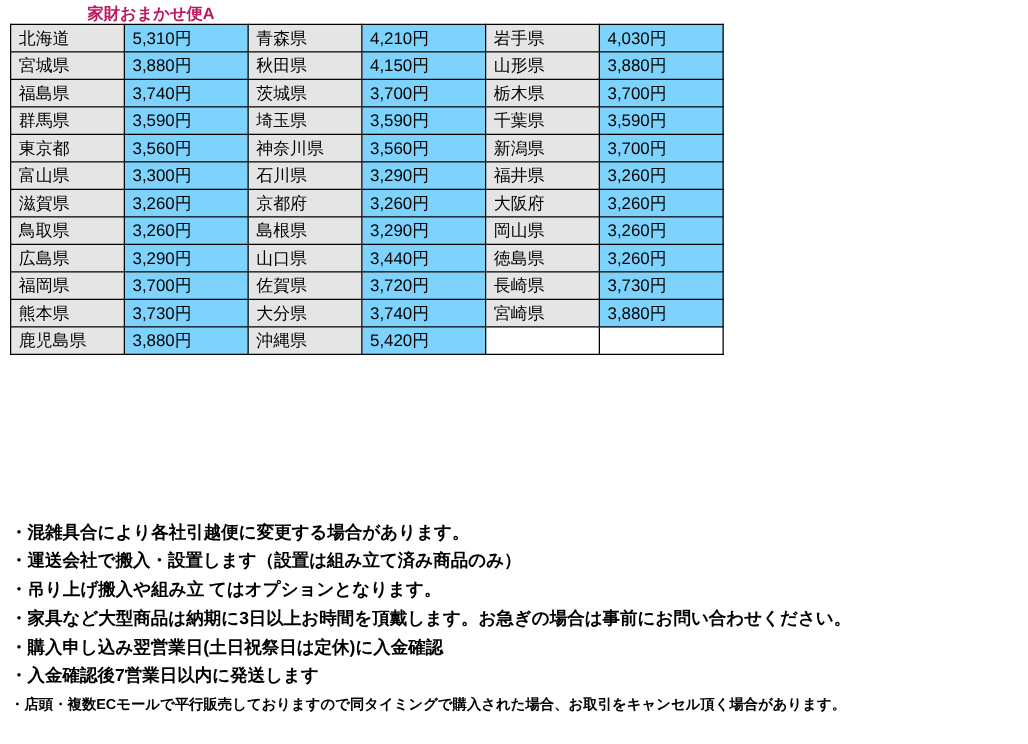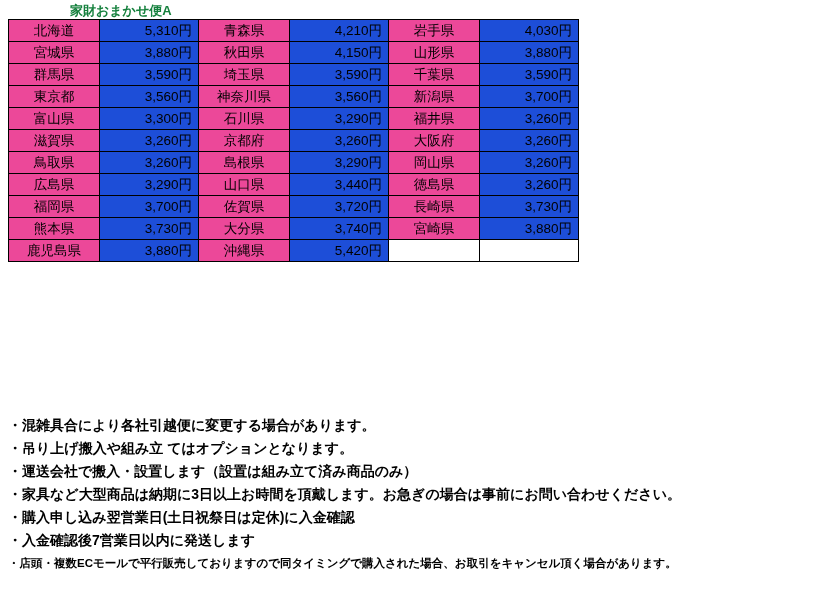--- a/index.html
+++ b/index.html
@@ -19,21 +19,21 @@
     position: relative;
     width: 822px;
     height: 595px;
   }
   .title {
     position: absolute;
     left: 70px;
     top: 2px;
     font-size: 13px;
     font-weight: bold;
-    color: #15803d;
+    color: #be185d;
     letter-spacing: 0px;
     white-space: nowrap;
   }
   table.fee-table {
     position: absolute;
     left: 8px;
     top: 19px;
     border-collapse: collapse;
     table-layout: fixed;
     background: #ffffff;
@@ -41,27 +41,27 @@
   table.fee-table td {
     border: 1px solid #000000;
     height: 21px;
     font-size: 13.5px;
     padding: 0 6px;
     vertical-align: middle;
     white-space: nowrap;
   }
   td.pref {
     width: 78px;
-    text-align: center;
-    background: #ec4899;
+    text-align: left;
+    background: #e5e5e5;
   }
   td.price {
     width: 86px;
-    text-align: right;
-    background: #1d4ed8;
+    text-align: left;
+    background: #7dd3fc;
   }
   td.empty {
     border: none;
     background: transparent;
   }
   .notes {
     position: absolute;
     left: 8px;
     top: 413px;
     width: 800px;
@@ -104,20 +104,28 @@
       </tr>
       <tr>
         <td class="pref">宮城県</td>
         <td class="price">3,880円</td>
         <td class="pref">秋田県</td>
         <td class="price">4,150円</td>
         <td class="pref">山形県</td>
         <td class="price">3,880円</td>
       </tr>
       <tr>
+        <td class="pref">福島県</td>
+        <td class="price">3,740円</td>
+        <td class="pref">茨城県</td>
+        <td class="price">3,700円</td>
+        <td class="pref">栃木県</td>
+        <td class="price">3,700円</td>
+      </tr>
+      <tr>
         <td class="pref">群馬県</td>
         <td class="price">3,590円</td>
         <td class="pref">埼玉県</td>
         <td class="price">3,590円</td>
         <td class="pref">千葉県</td>
         <td class="price">3,590円</td>
       </tr>
       <tr>
         <td class="pref">東京都</td>
         <td class="price">3,560円</td>
@@ -180,21 +188,21 @@
         <td class="pref">沖縄県</td>
         <td class="price">5,420円</td>
         <td class="empty"></td>
         <td class="empty"></td>
       </tr>
     </tbody>
   </table>
 
   <div class="notes">
     <p class="note-line">・混雑具合により各社引越便に変更する場合があります。</p>
+    <p class="note-line">・運送会社で搬入・設置します（設置は組み立て済み商品のみ）</p>
     <p class="note-line">・吊り上げ搬入や組み立 てはオプションとなります。</p>
-    <p class="note-line">・運送会社で搬入・設置します（設置は組み立て済み商品のみ）</p>
     <p class="note-line">・家具など大型商品は納期に3日以上お時間を頂戴します。お急ぎの場合は事前にお問い合わせください。</p>
     <p class="note-line">・購入申し込み翌営業日(土日祝祭日は定休)に入金確認</p>
     <p class="note-line">・入金確認後7営業日以内に発送します</p>
     <p class="note-small">・店頭・複数ECモールで平行販売しておりますので同タイミングで購入された場合、お取引をキャンセル頂く場合があります。</p>
   </div>
 
 </div>
 
 </body></html>

